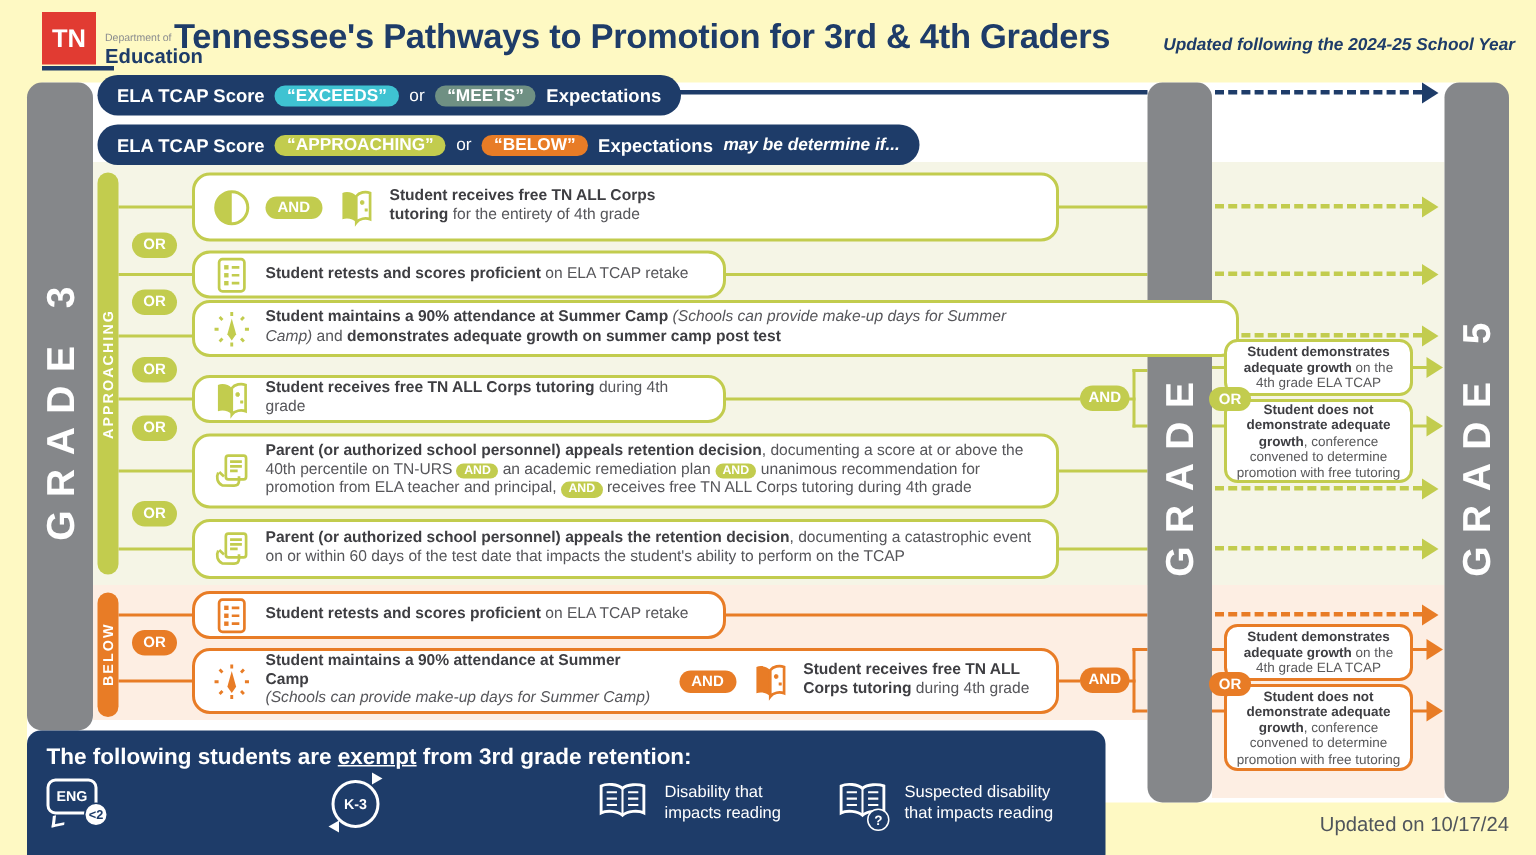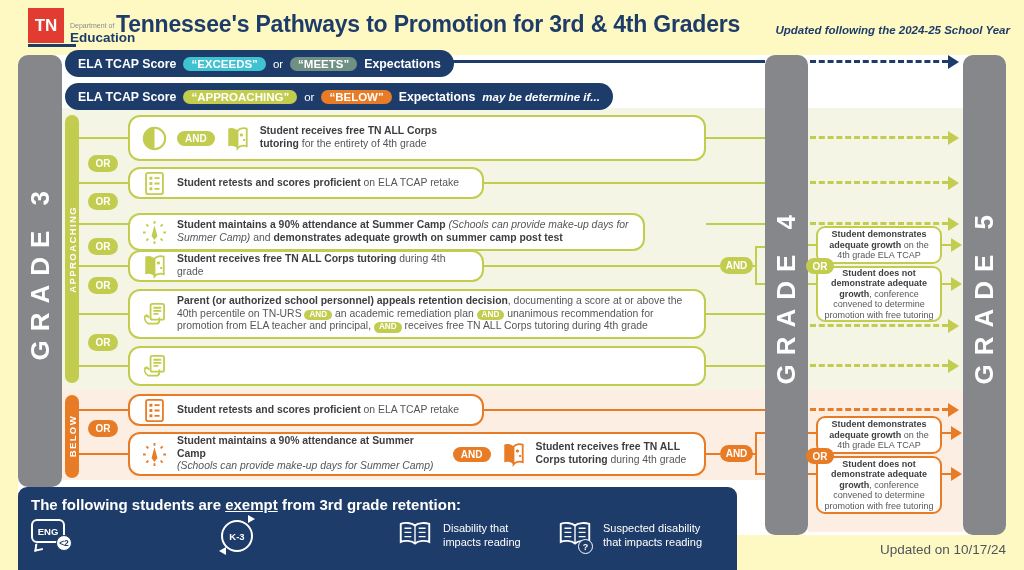--- a/index.html
+++ b/index.html
@@ -177,21 +177,21 @@
     <svg class="icon icg" viewBox="0 0 24 24" fill="none" stroke="currentColor" stroke-width="1.6">
       <rect x="4.5" y="2.5" width="15" height="19" rx="2"></rect>
       <rect x="7.5" y="6" width="2.6" height="2.6" fill="currentColor" stroke="none"></rect>
       <rect x="7.5" y="10.7" width="2.6" height="2.6" fill="currentColor" stroke="none"></rect>
       <rect x="7.5" y="15.4" width="2.6" height="2.6" fill="currentColor" stroke="none"></rect>
       <path d="M12 7.3 h4.5 M12 12 h4.5 M12 16.7 h4.5"></path>
     </svg>
     <div class="bt"><b>Student retests and scores proficient</b><span> on ELA TCAP retake</span></div>
   </div>
 
-  <div class="pbox" style="left:128px;top:213px;width:517px;height:38px">
+  <div class="pbox" style="left:128px;top:200px;width:698px;height:38px">
     <svg class="icon icg" viewBox="0 0 24 24" fill="none" stroke="currentColor" stroke-width="1.7">
       <path d="M12 1.8 v2.4 M12 19.8 v2.4 M1.8 12 h2.4 M19.8 12 h2.4 M4.8 4.8 l1.7 1.7 M17.5 17.5 l1.7 1.7 M19.2 4.8 l-1.7 1.7 M6.5 17.5 l-1.7 1.7"></path>
       <path d="M12 5.6 l2.6 9.4 -2.6 3.6 -2.6 -3.6 Z" fill="currentColor" stroke="none"></path>
     </svg>
     <div class="bt" style="width:516px"><b>Student maintains a 90% attendance at Summer Camp</b><i> (Schools can provide make-up days for Summer Camp)</i><span> and </span><b>demonstrates adequate growth on summer camp post test</b></div>
   </div>
 
   <div class="pbox" style="left:128px;top:250px;width:356px;height:32px">
     <svg class="icon icg" viewBox="0 0 24 24" fill="none" stroke="currentColor" stroke-width="1.6">
       <path d="M12 5.2 C10.2 2.8 6.5 2.2 3.8 3.2 V18.8 C6.5 17.8 10.2 18.4 12 20.8 Z" fill="currentColor" stroke="none"></path>
@@ -209,20 +209,21 @@
     </svg>
     <div class="bt" style="width:516px"><b>Parent (or authorized school personnel) appeals retention decision</b><span>, documenting a score at or above the 40th percentile on TN-URS </span><span class="mp">AND</span><span> an academic remediation plan </span><span class="mp">AND</span><span> unanimous recommendation for promotion from ELA teacher and principal, </span><span class="mp">AND</span><span> receives free TN ALL Corps tutoring during 4th grade</span></div>
   </div>
 
   <div class="pbox" style="left:128px;top:346px;width:578px;height:40px">
     <svg class="icon icg" viewBox="0 0 24 24" fill="none" stroke="currentColor" stroke-width="1.6">
       <rect x="8.5" y="2.5" width="12" height="14" rx="1.5"></rect>
       <path d="M11 6 h7 M11 8.8 h7 M11 11.5 h4.5"></path>
       <path d="M4 12.5 c-1.4 2.8 -.6 6 2.4 7.6 l7 .1 c2 0 2.9 -1.3 2.9 -2.9 v-2.6 M4.6 12.2 l2.8 2.6"></path>
     </svg>
+    <div class="bt" style="width:516px"><b>Parent (or authorized school personnel) appeals the retention decision</b><span>, documenting a catastrophic event on or within 60 days of the test date that impacts the student's ability to perform on the TCAP</span></div>
   </div>
 
   <div class="pbox o" style="left:128px;top:394px;width:356px;height:32px">
     <svg class="icon ico" viewBox="0 0 24 24" fill="none" stroke="currentColor" stroke-width="1.6">
       <rect x="4.5" y="2.5" width="15" height="19" rx="2"></rect>
       <rect x="7.5" y="6" width="2.6" height="2.6" fill="currentColor" stroke="none"></rect>
       <rect x="7.5" y="10.7" width="2.6" height="2.6" fill="currentColor" stroke="none"></rect>
       <rect x="7.5" y="15.4" width="2.6" height="2.6" fill="currentColor" stroke="none"></rect>
       <path d="M12 7.3 h4.5 M12 12 h4.5 M12 16.7 h4.5"></path>
     </svg>

